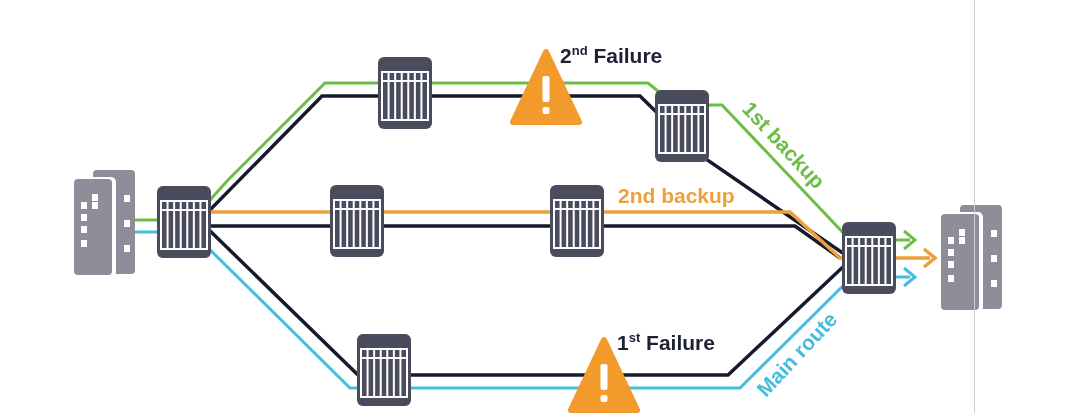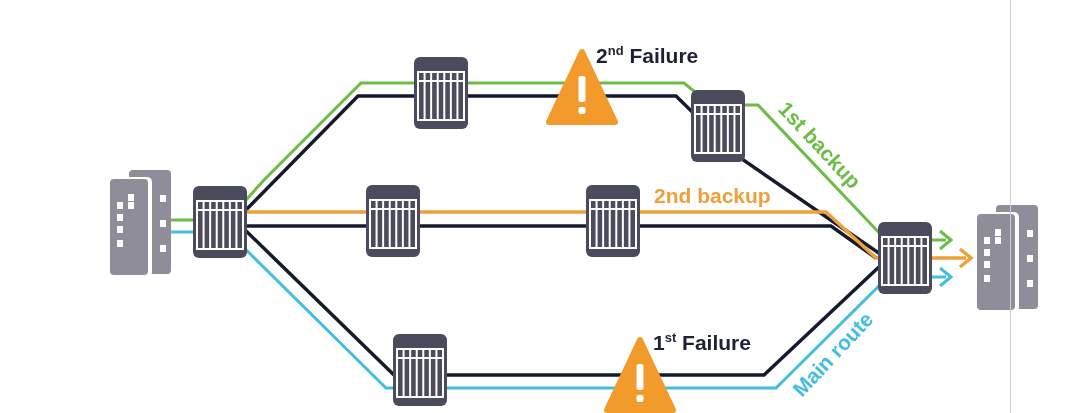--- a/index.html
+++ b/index.html
@@ -1,17 +1,17 @@
 <!DOCTYPE html>
 <html><head>
   <meta charset="utf-8">
   <style>
     html, body { margin: 0; padding: 0; background: #ffffff; }
     body { width: 1080px; height: 413px; overflow: hidden; position: relative; }
-    #stage { position: absolute; left: 0; top: 0; width: 976px; height: 413px; margin-left: 36px; }
+    #stage { position: absolute; left: 0; top: 0; width: 976px; height: 413px; }
     .lbl { font-family: "Liberation Sans", sans-serif; font-weight: bold; }
     .fail-lbl { font-size: 21px; fill: #1e2133; }
     .fail-sup { font-size: 13px; fill: #1e2133; }
     .route-lbl { font-size: 21px; }
     .right-edge { position: absolute; right: 1px; top: 0; width: 1px; height: 413px; background: #cfcfcf; }
   </style>
 <style>
     .link { stroke: #161a2e; stroke-width: 3.5; stroke-linejoin: miter; }
     .route-green { stroke: #6cbd45; stroke-width: 3; stroke-linejoin: miter; }
     .route-orange { stroke: #eea03a; stroke-width: 3.5; stroke-linejoin: miter; }

